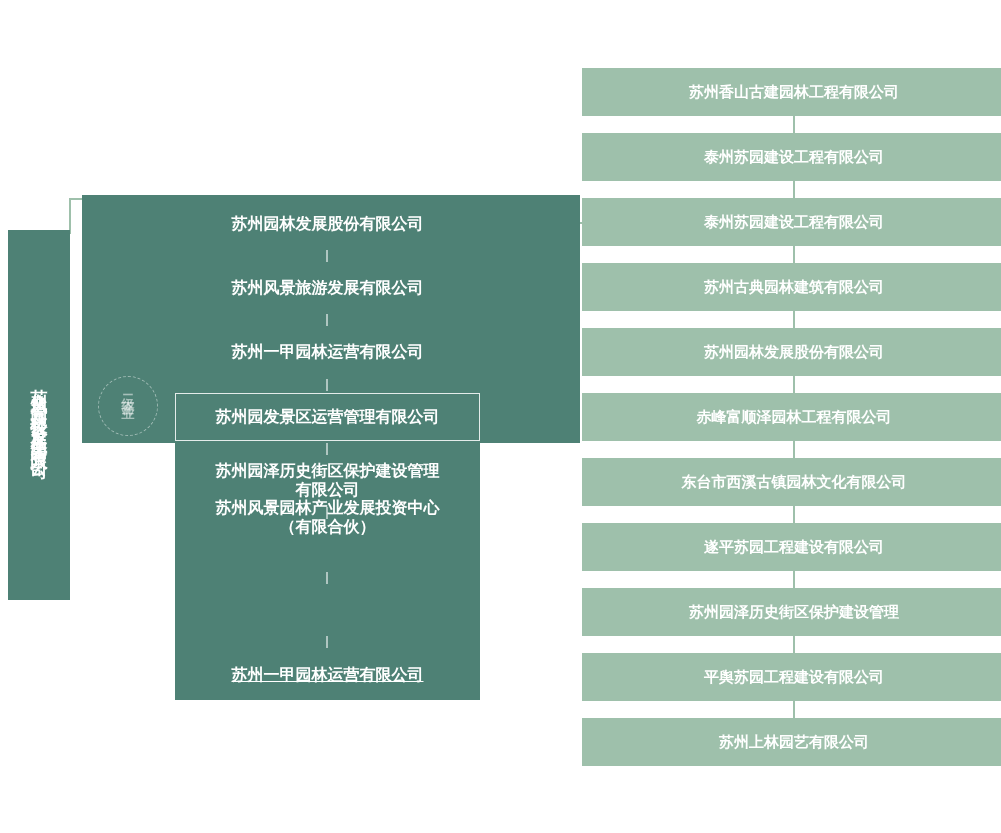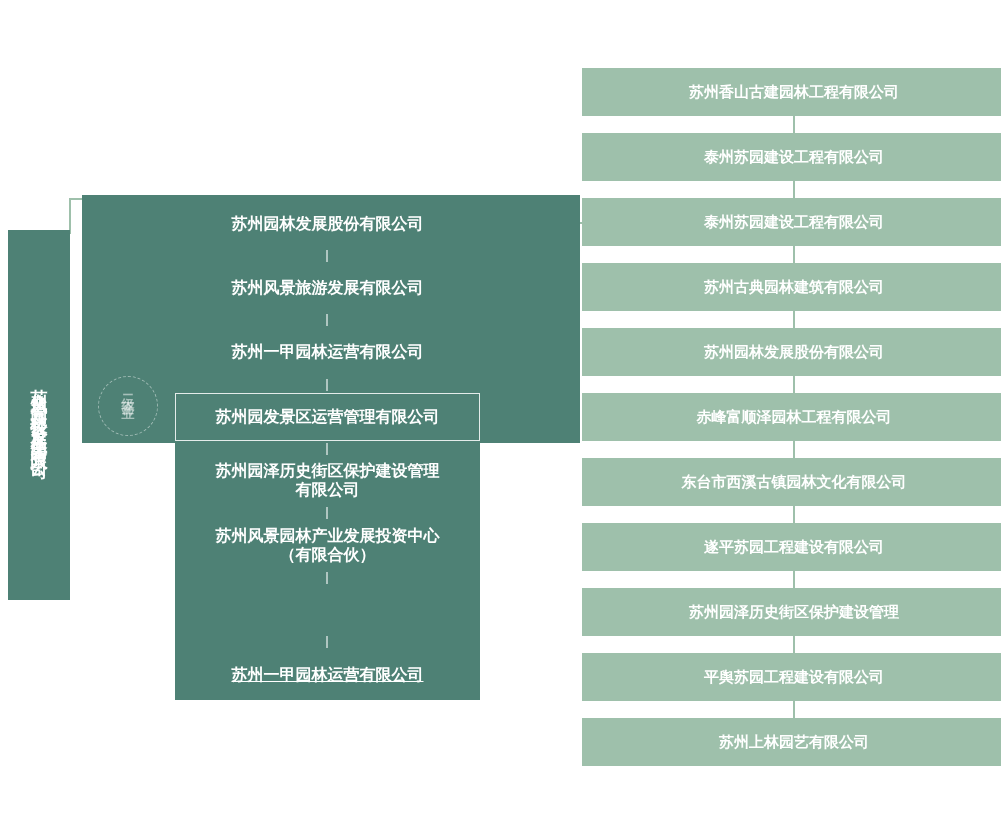--- a/index.html
+++ b/index.html
@@ -62,21 +62,21 @@
   <div class="watermark">
     <span>二级企业</span>
   </div>
 
   <div class="t2row" style="top:200px;">苏州园林发展股份有限公司</div>
   <div class="t2row" style="top:264px;">苏州风景旅游发展有限公司</div>
   <div class="t2row" style="top:328px;">苏州一甲园林运营有限公司</div>
   <div class="t2row boxed" style="top:393px;">苏州园发景区运营管理有限公司</div>
   <div class="t2row" style="top:457px;">苏州园泽历史街区保护建设管理
 有限公司</div>
-  <div class="t2row" style="top:522px;">苏州风景园林产业发展投资中心
+  <div class="t2row" style="top:494px;">苏州风景园林产业发展投资中心
 （有限合伙）</div>
   <div class="t2row" style="top:651px;text-decoration:underline;">苏州一甲园林运营有限公司</div>
 
   <div class="t2dash" style="top:250px;"></div>
   <div class="t2dash" style="top:314px;"></div>
   <div class="t2dash" style="top:379px;"></div>
   <div class="t2dash" style="top:443px;"></div>
   <div class="t2dash" style="top:507px;"></div>
   <div class="t2dash" style="top:572px;"></div>
   <div class="t2dash" style="top:636px;"></div>

